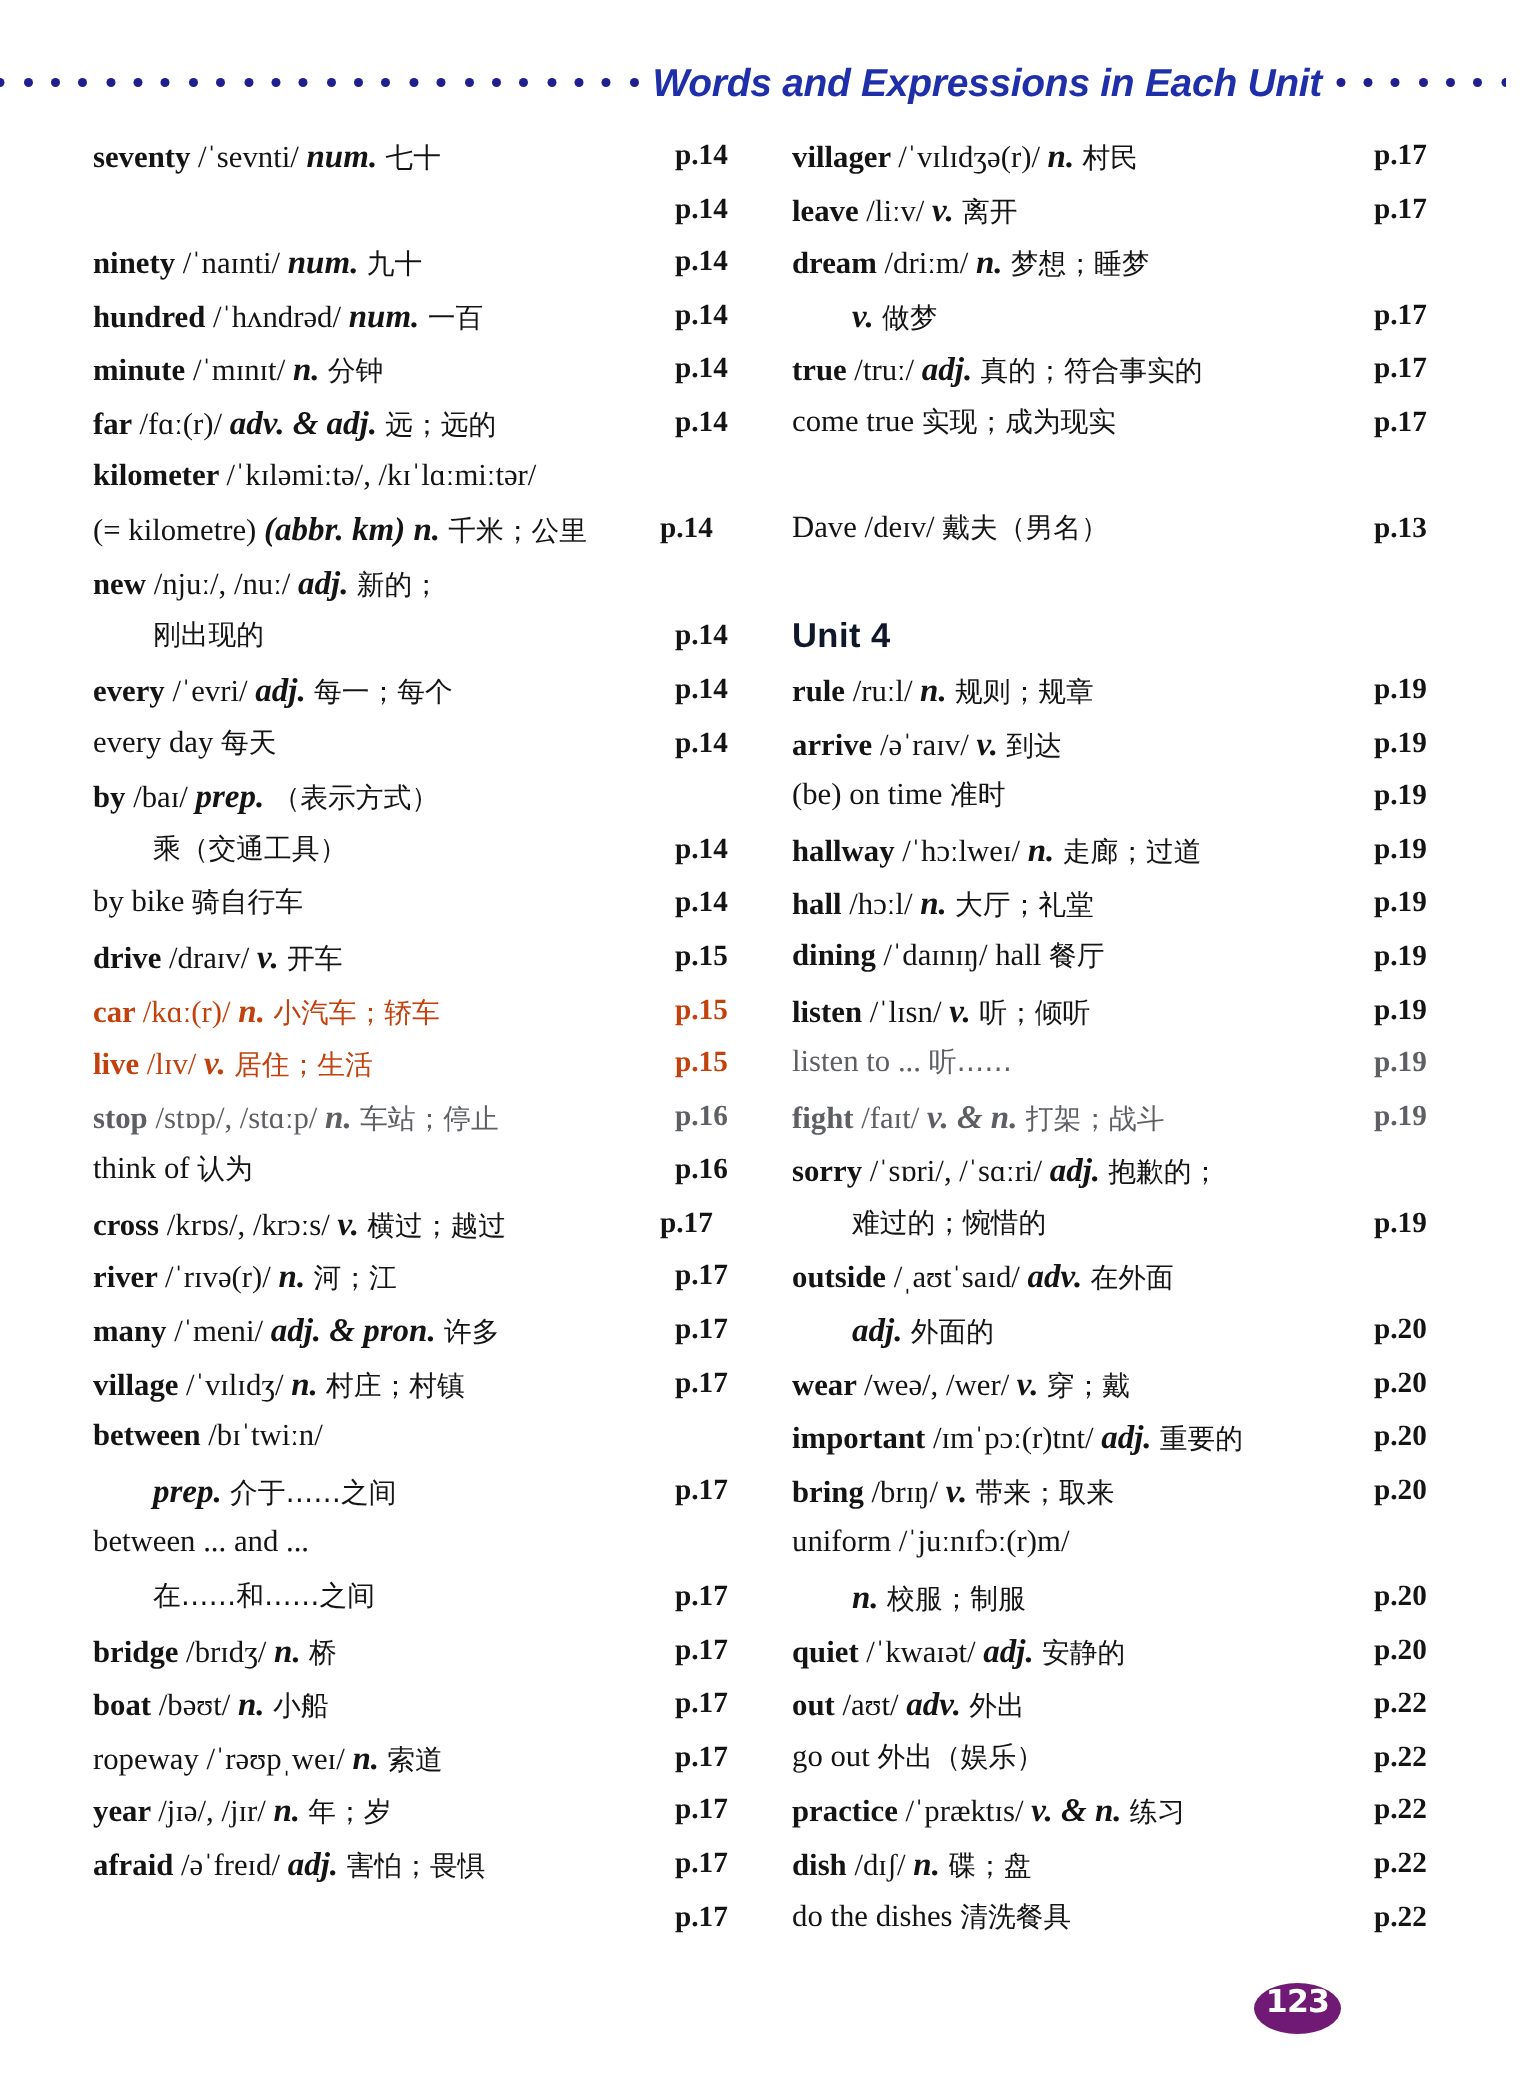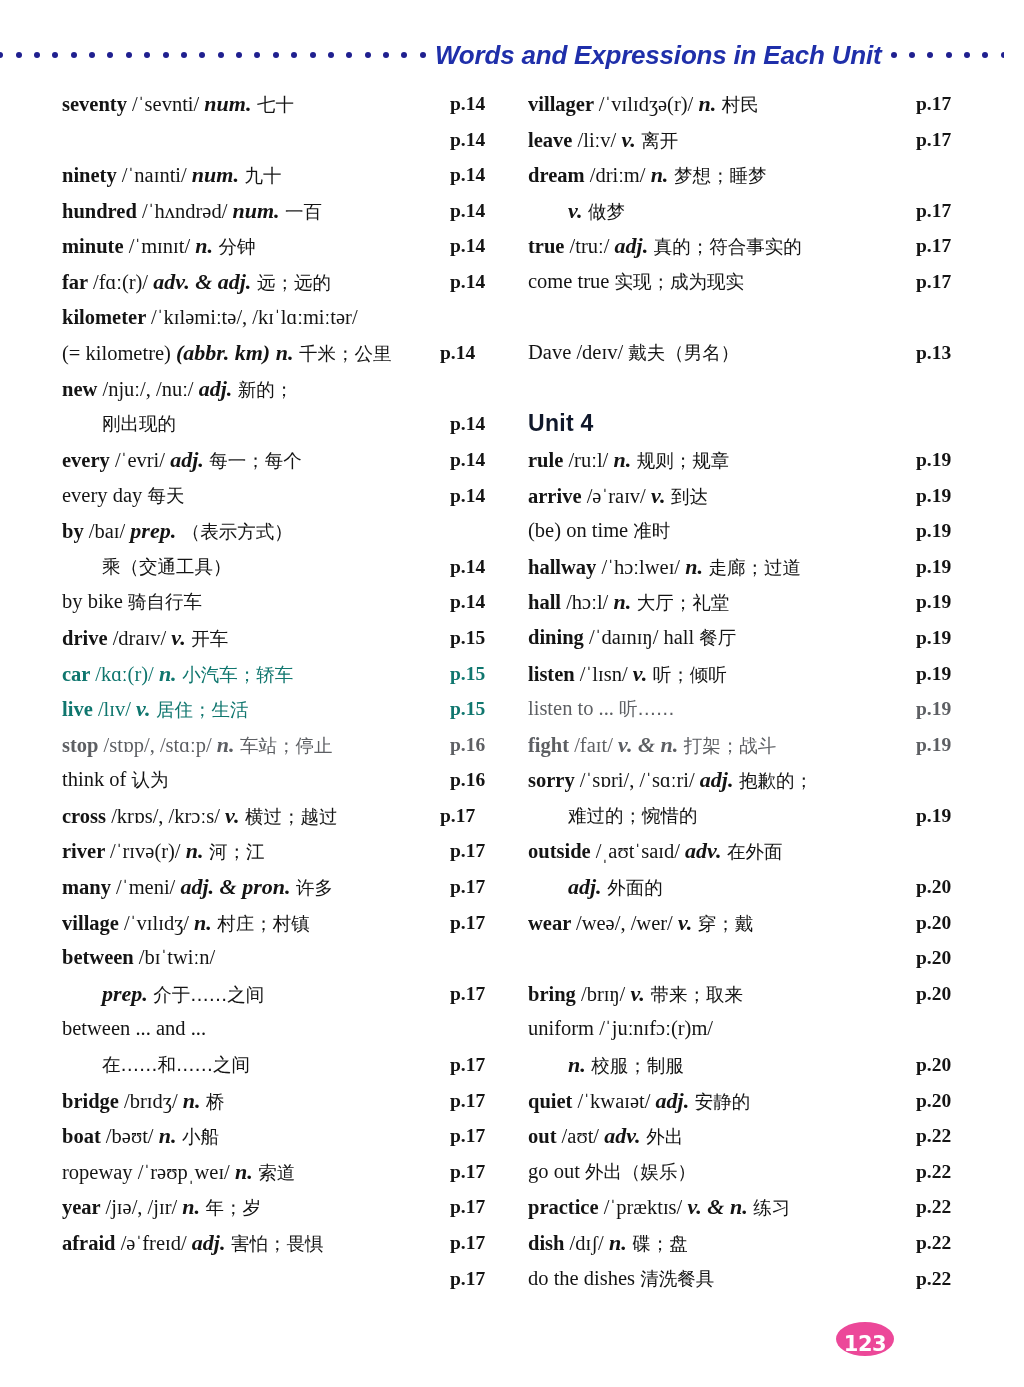--- a/index.html
+++ b/index.html
@@ -98,44 +98,44 @@
   .col-left .page.tight { left: 378px; }
 
   .w   { font-weight: bold; }
   .ph  { font-weight: normal; }
   .pos { font-style: italic; font-weight: bold; font-size: 22px; }
   .cn  { font-family: "DejaVu Sans", "Liberation Sans", sans-serif; font-size: 18.5px; font-weight: normal; }
   .plain { font-weight: normal; }
 
   .faded { color: #5d5f63; }
   .faded .page { color: #5d5f63; }
-  .semifade { color: #0f766e; }
+  .semifade { color: #c2410c; }
 
   .unit-head {
     position: absolute;
     left: 0;
     top: 0;
     font-family: "Liberation Sans", "DejaVu Sans", sans-serif;
     font-weight: bold;
     font-size: 23px;
     color: #0f172a;
     letter-spacing: 0.3px;
   }
 
   
   .page-badge {
     position: absolute;
     left: 836px;
     top: 1322px;
     width: 58px;
     height: 34px;
     border-radius: 50%;
-    background: #ec4899;
+    background: #701a75;
     display: flex;
-    align-items: flex-end;
+    align-items: flex-start;
     justify-content: center;
   }
   .page-badge span {
     font-family: "DejaVu Sans", "Liberation Sans", sans-serif;
     font-weight: bold;
     font-size: 21px;
     color: #ffffff;
     letter-spacing: -0.5px;
   }
 </style>
@@ -394,20 +394,21 @@
       </div>
       <div class="row">
         <div class="entry indent"><span class="pos">adj. </span><span class="cn">外面的</span></div>
         <div class="page">p.20</div>
       </div>
       <div class="row">
         <div class="entry"><span class="w">wear </span><span class="ph">/weə/, /wer/ </span><span class="pos">v. </span><span class="cn">穿；戴</span></div>
         <div class="page">p.20</div>
       </div>
       <div class="row">
+        <div class="entry"><span class="w">important </span><span class="ph">/ɪmˈpɔː(r)tnt/ </span><span class="pos">adj. </span><span class="cn">重要的</span></div>
         <div class="page tight">p.20</div>
       </div>
       <div class="row">
         <div class="entry"><span class="w">bring </span><span class="ph">/brɪŋ/ </span><span class="pos">v. </span><span class="cn">带来；取来</span></div>
         <div class="page">p.20</div>
       </div>
       <div class="row">
         <div class="entry"><span class="plain">uniform </span><span class="ph">/ˈjuːnɪfɔː(r)m/ </span></div>
       </div>
       <div class="row">

